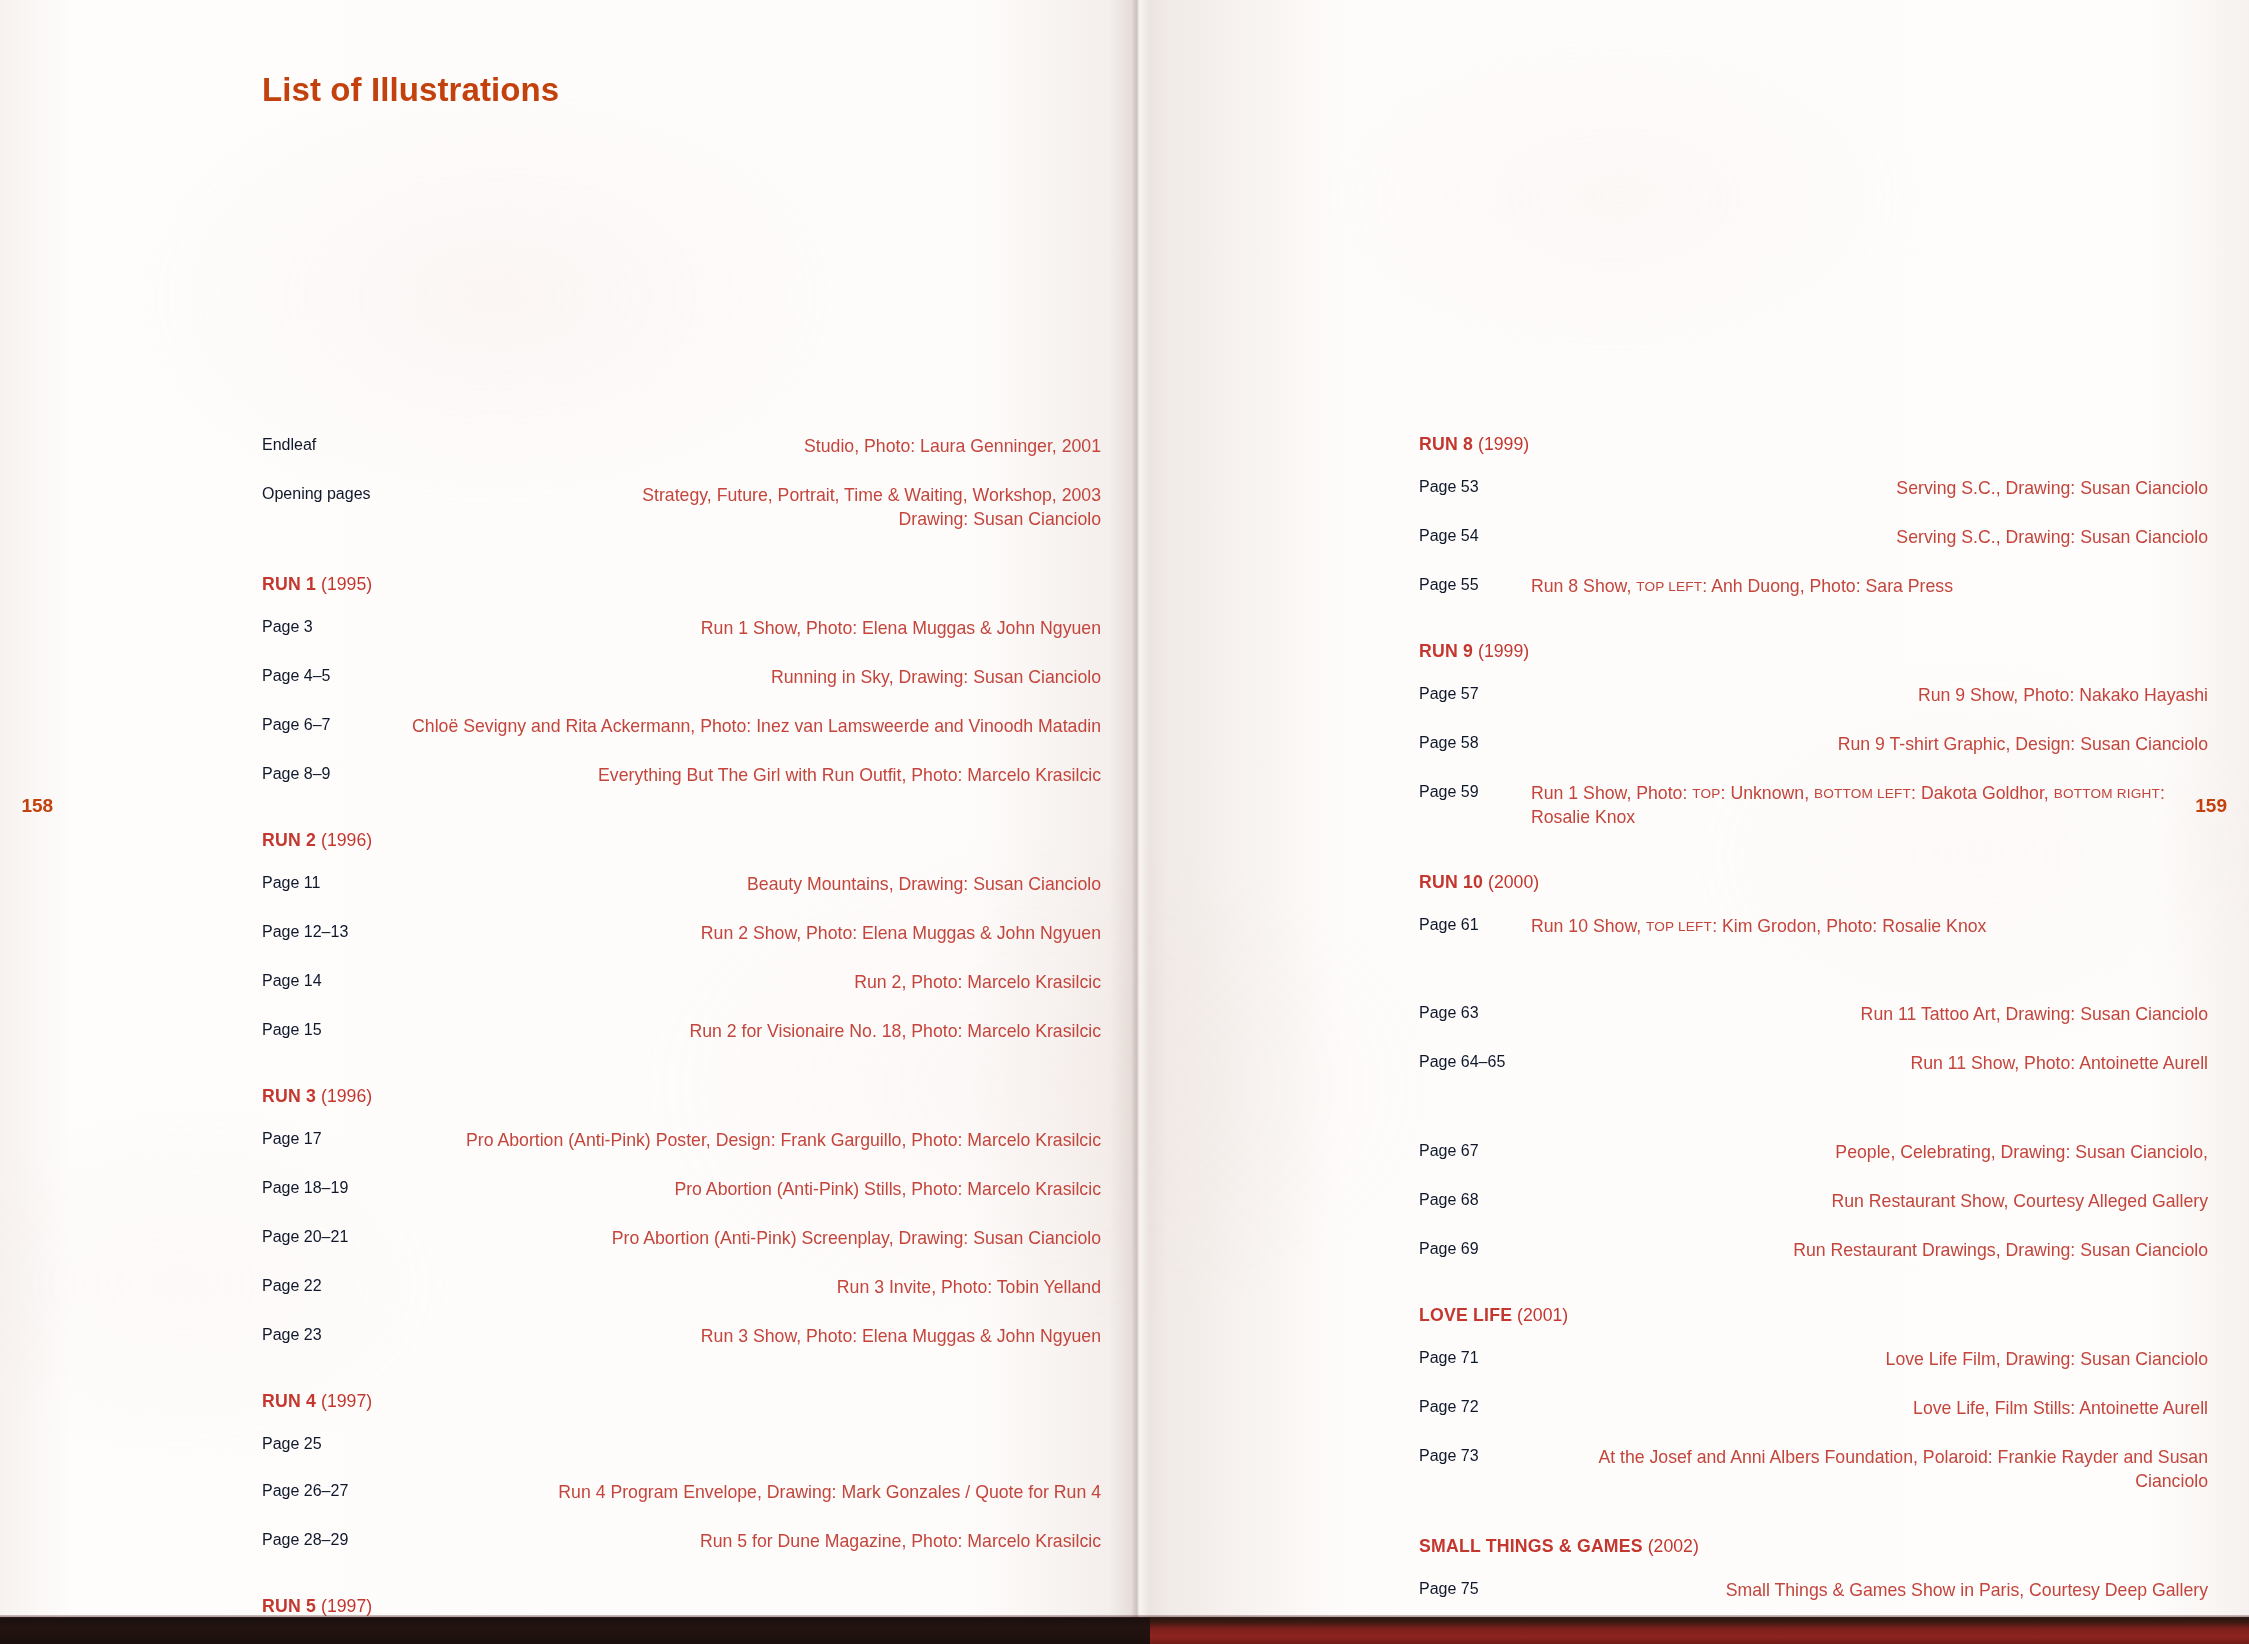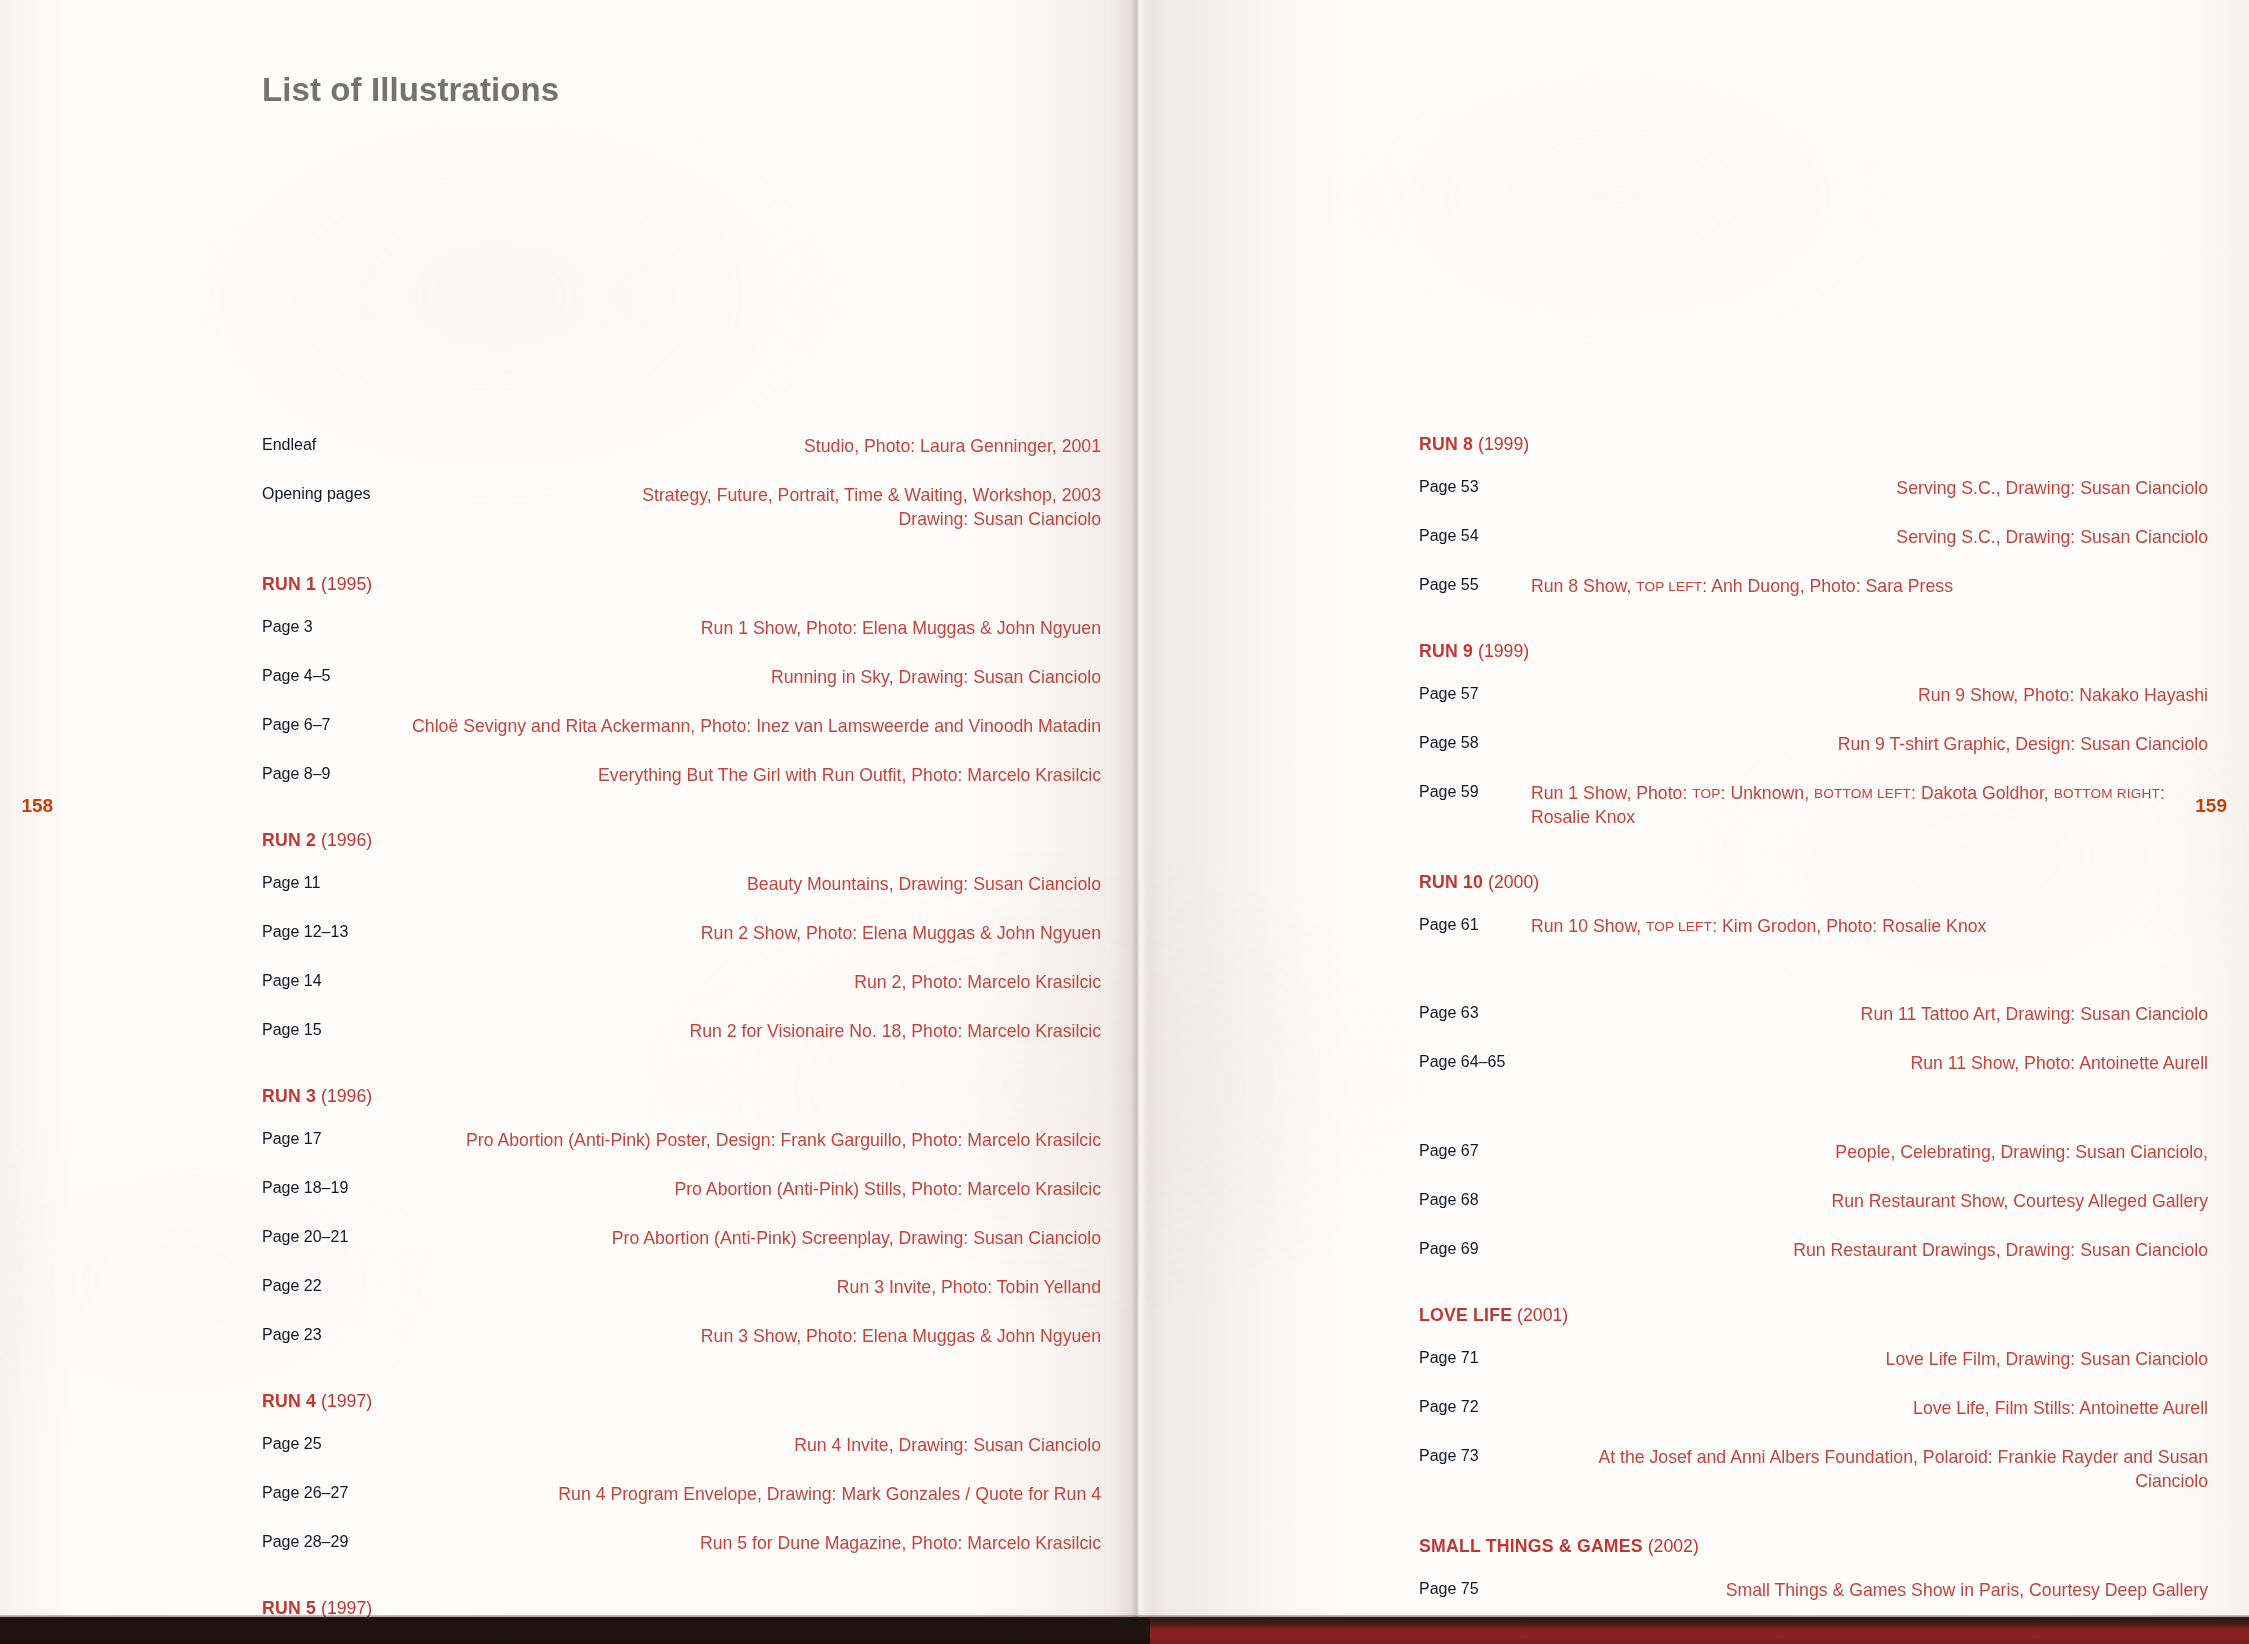--- a/index.html
+++ b/index.html
@@ -43,21 +43,21 @@
   #book-edge{position:absolute;left:0;right:0;bottom:0;height:28px;z-index:6;
     background:linear-gradient(to bottom,#2a1510 0%,#3a1a13 18%,#7c1f1c 42%,#8e2420 70%,#6d1a17 100%);}
   #book-edge-left{position:absolute;left:0;width:1150px;bottom:0;height:28px;z-index:7;
     background:linear-gradient(to bottom,#18100e 0%,#241411 40%,#1a0f0d 100%);}
   #book-edge-hl{position:absolute;left:0;right:0;bottom:27px;height:3.3px;z-index:8;
     background:linear-gradient(to bottom,rgba(130,90,85,.35),rgba(60,30,28,.55));}
   
   #content{position:absolute;inset:0;z-index:3;}
   #page-title{
     position:absolute;left:262px;top:71px;
-    font-size:33px;font-weight:bold;color:#737373;letter-spacing:0.1px;
+    font-size:33px;font-weight:bold;color:#c2410c;letter-spacing:0.1px;
     white-space:nowrap;
   }
   .folio{position:absolute;font-size:19px;font-weight:bold;color:#c2410c;}
   #folio-left{left:21.4px;top:795px;}
   #folio-right{right:23px;top:795px;}
   .column{position:absolute;top:434px;}
   #col-left{left:262px;width:839px;}
   #col-right{left:1419px;width:789px;}
   .group-heading{
     color:#c3372f;font-size:17.7px;white-space:nowrap;line-height:1.15;
@@ -205,23 +205,20 @@
         <div class="label">Page 23</div>
         <div class="desc">
           <span class="line">Run 3 Show, Photo: Elena Muggas &amp; John Ngyuen</span>
         </div>
       </div>
       <div class="sp-group"></div>
       <div class="group-heading"><span class="gname">RUN 4</span><span class="gyear"> (1997)</span></div>
       <div class="sp-head"></div>
       <div class="entry">
         <div class="label">Page 25</div>
-        <div class="desc">
-          <span class="line">Run 4 Invite, Drawing: Susan Cianciolo</span>
-        </div>
       </div>
       <div class="sp-entry"></div>
       <div class="entry">
         <div class="label">Page 26–27</div>
         <div class="desc">
           <span class="line">Run 4 Program Envelope, Drawing: Mark Gonzales / Quote for Run 4</span>
         </div>
       </div>
       <div class="sp-entry"></div>
       <div class="entry">

